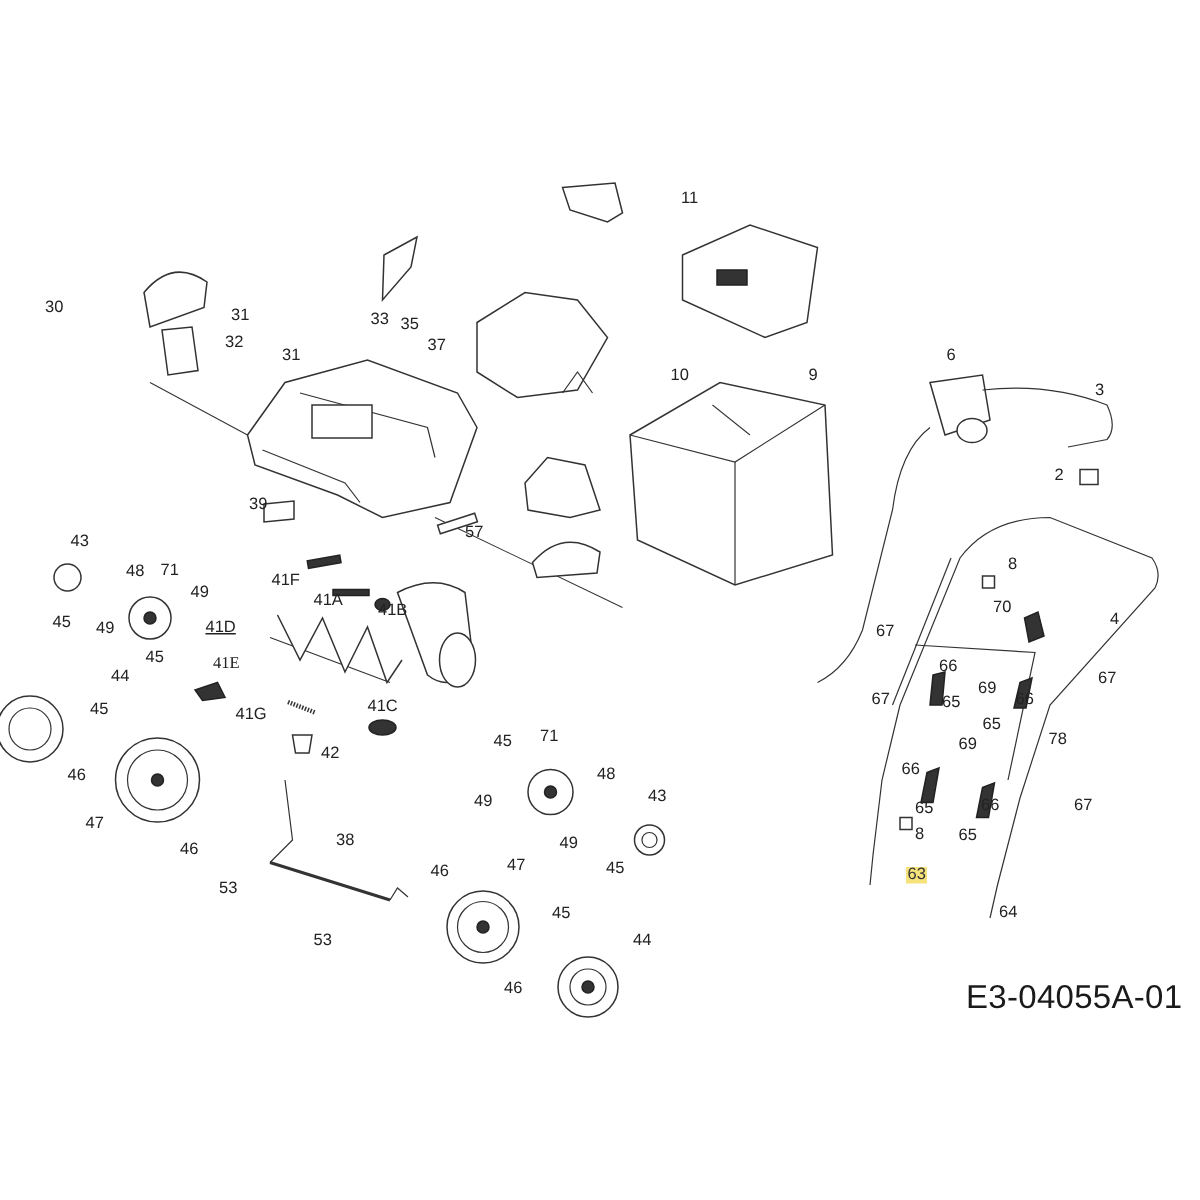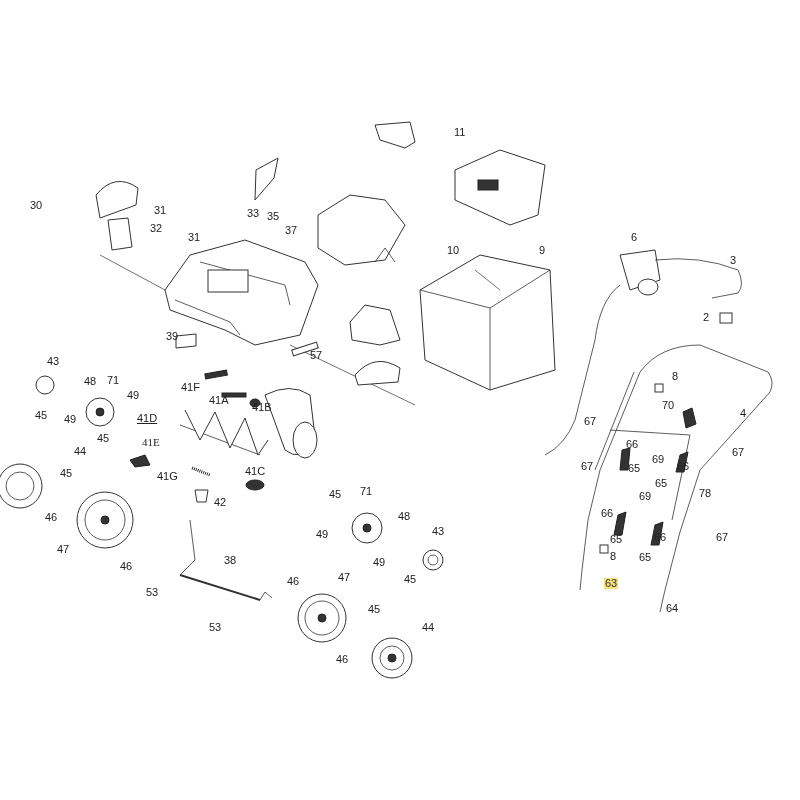--- a/index.html
+++ b/index.html
@@ -182,13 +182,14 @@
       <span class="lbl" style="left: 432px; top: 526px;">43</span>
       <span class="lbl" style="left: 373px; top: 557px;">49</span>
       <span class="lbl" style="left: 404px; top: 574px;">45</span>
       <span class="lbl" style="left: 287px; top: 576px;">46</span>
       <span class="lbl" style="left: 338px; top: 572px;">47</span>
       <span class="lbl" style="left: 368px; top: 604px;">45</span>
       <span class="lbl" style="left: 422px; top: 622px;">44</span>
       <span class="lbl" style="left: 336px; top: 654px;">46</span>
     </div>
 
+  <div class="code">E3-04055A-01</div>
 </div>
 
 </body></html>

